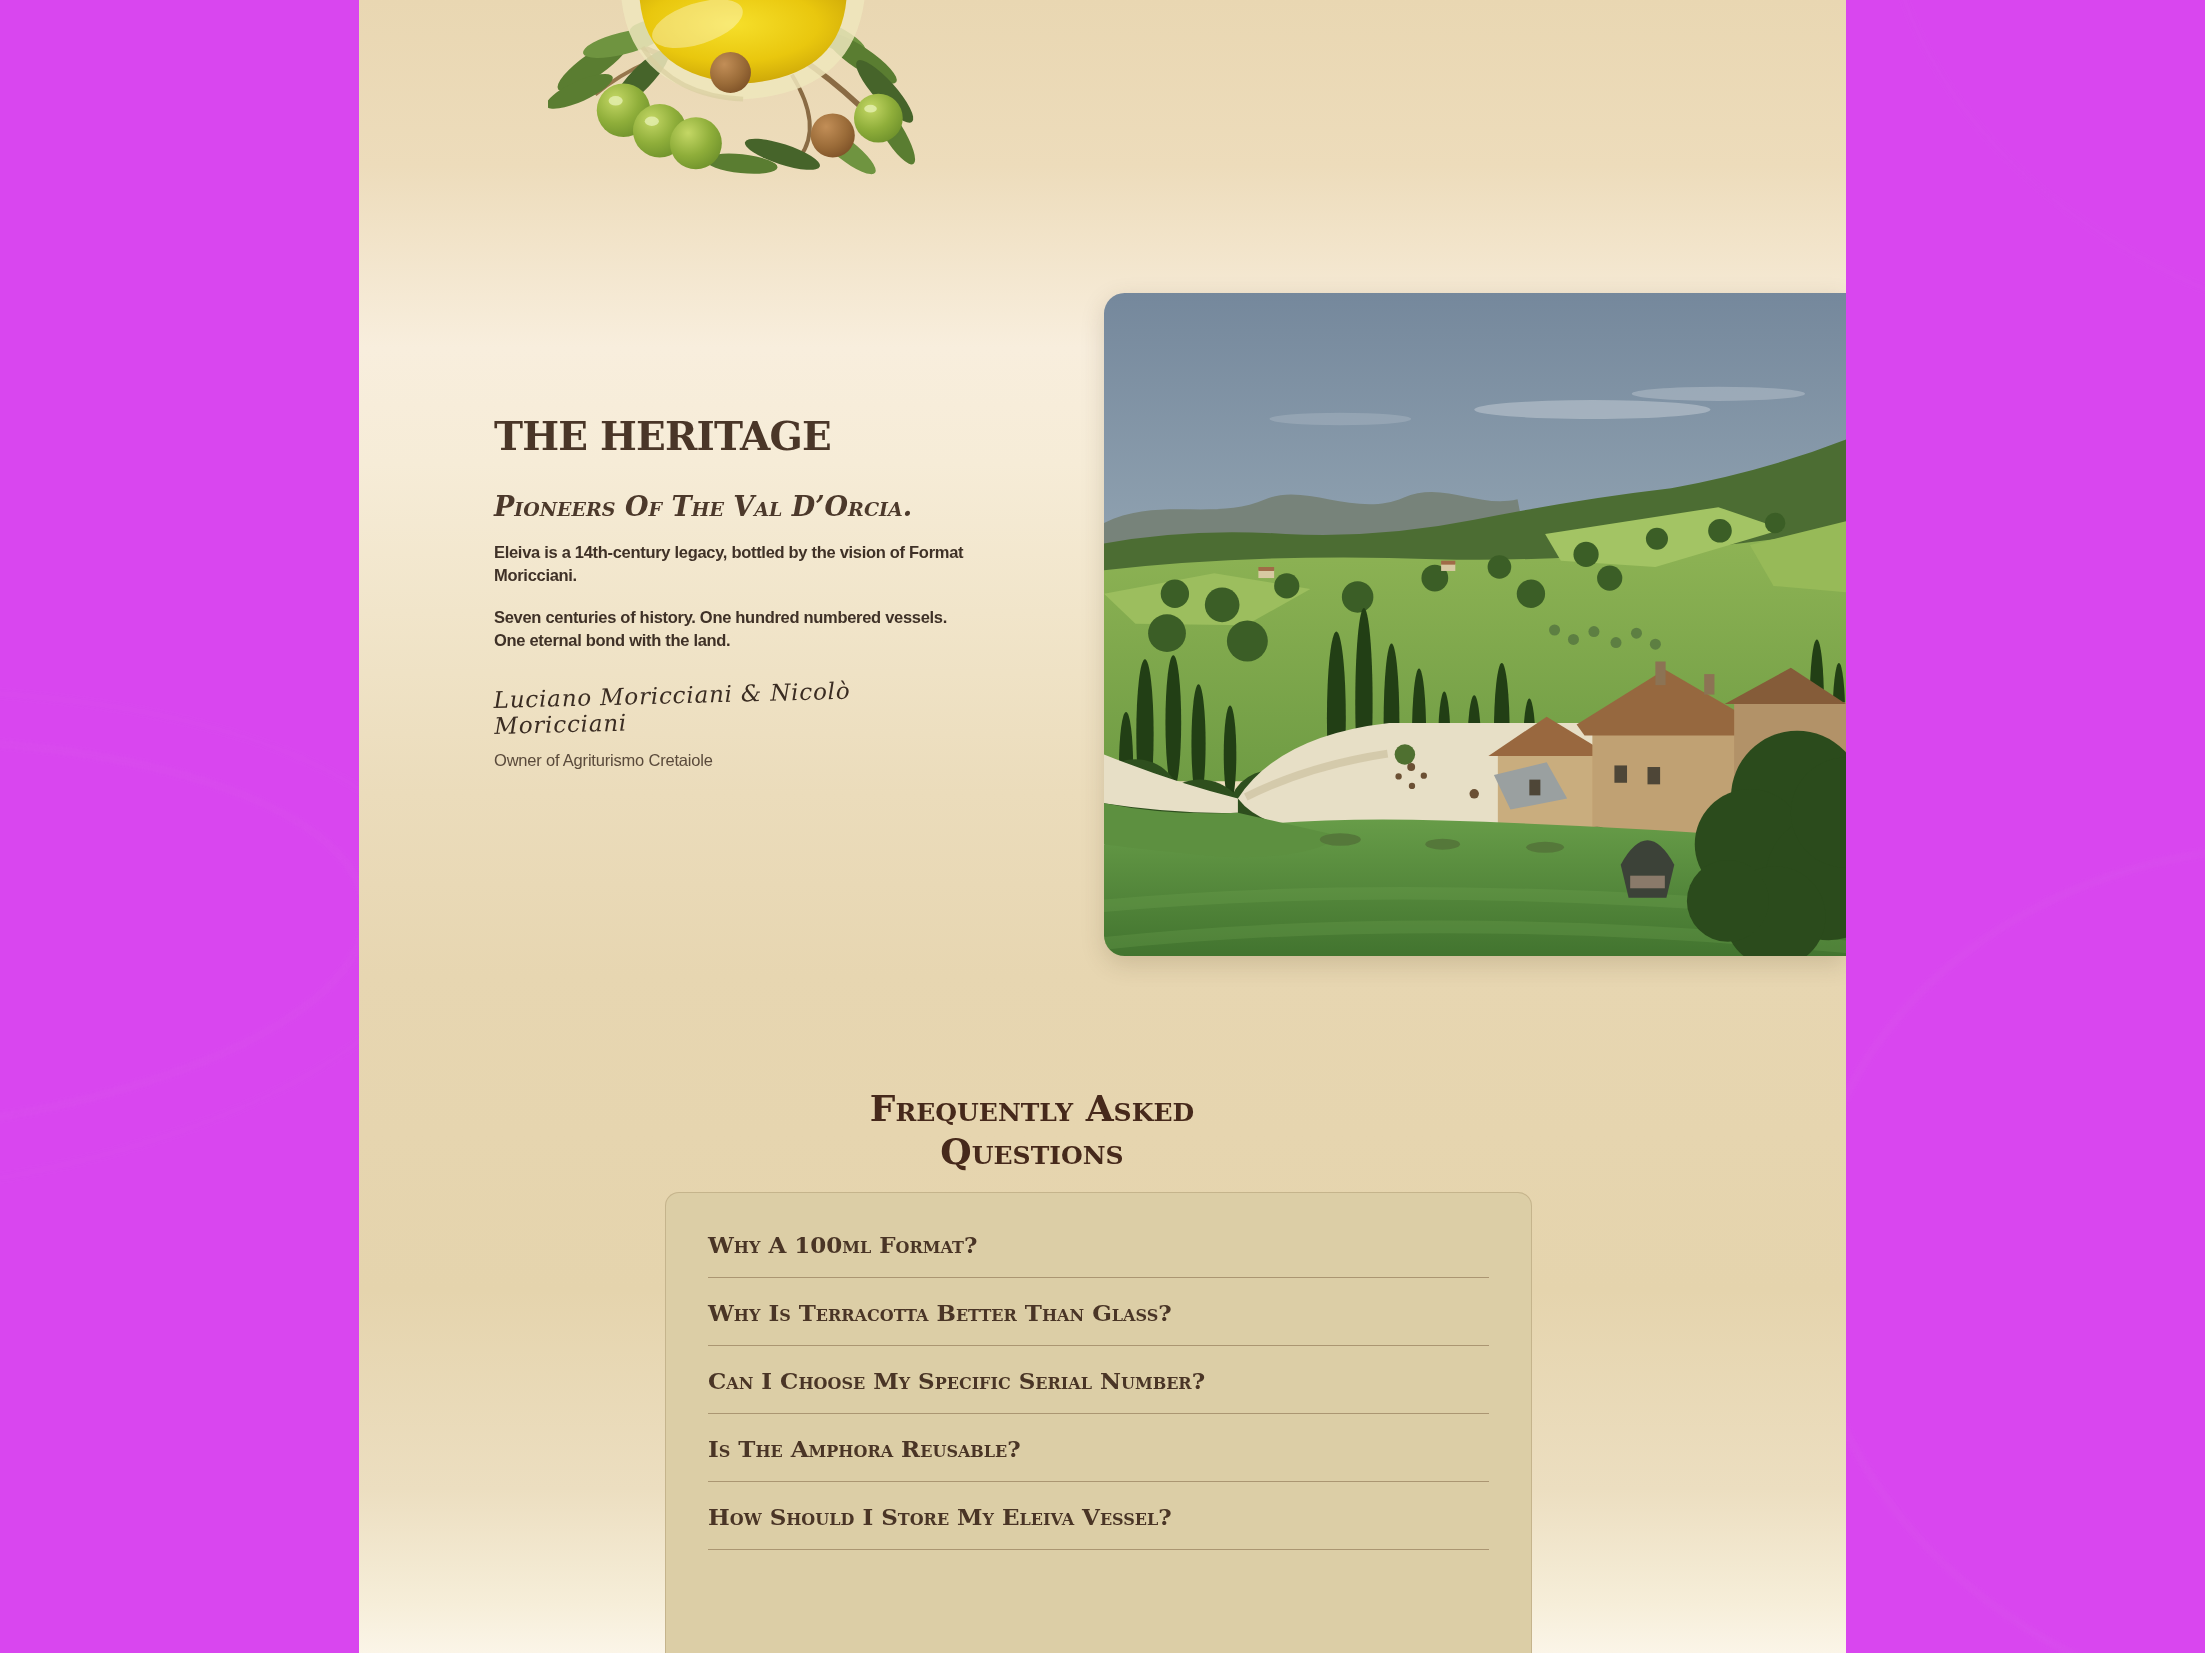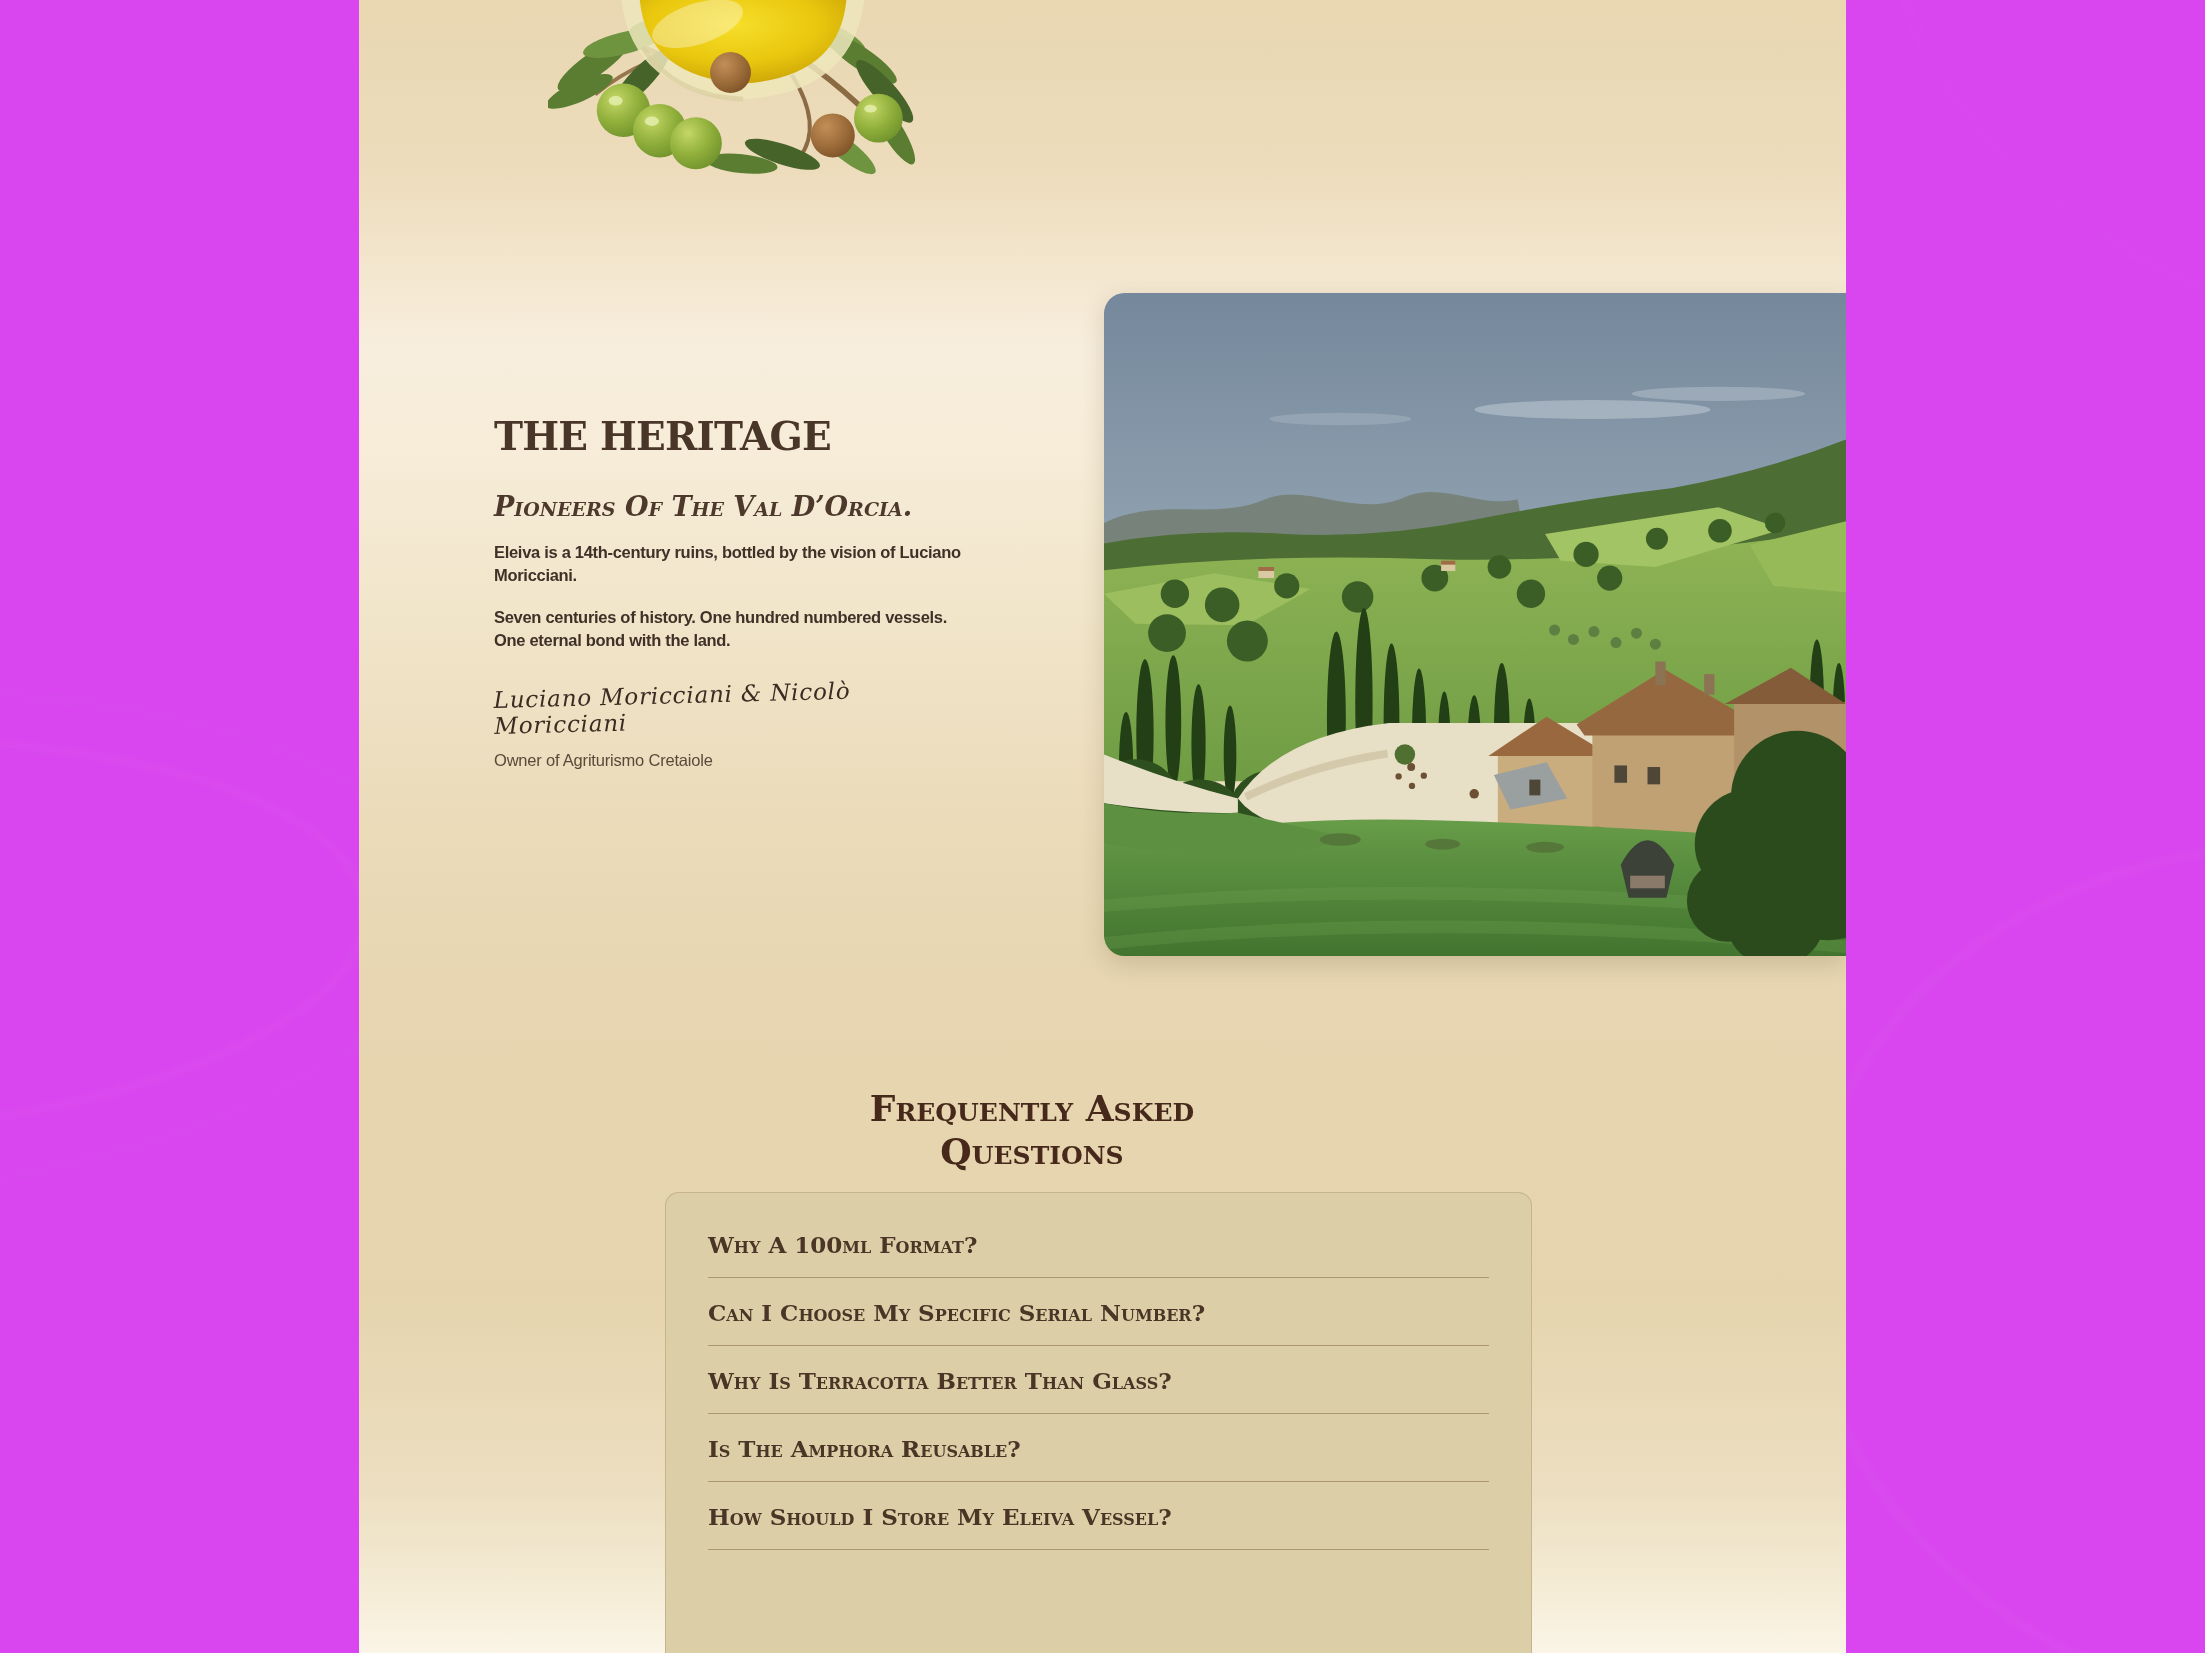--- a/index.html
+++ b/index.html
@@ -127,21 +127,21 @@
         <circle cx="362" cy="172" r="28" fill="url(#ob)"></circle>
         <ellipse cx="86" cy="128" rx="9" ry="6" fill="#e6f0b2" opacity=".8"></ellipse>
         <ellipse cx="132" cy="154" rx="9" ry="6" fill="#e6f0b2" opacity=".8"></ellipse>
         <ellipse cx="410" cy="138" rx="8" ry="5" fill="#e6f0b2" opacity=".8"></ellipse>
       </svg>
     </div>
 
     <section class="heritage">
       <h2>THE HERITAGE</h2>
       <h3>Pioneers Of The Val D’Orcia.</h3>
-      <p class="lead">Eleiva is a 14th-century ruins, bottled by the vision of Luciano Moricciani.</p>
+      <p class="lead">Eleiva is a 14th-century legacy, bottled by the vision of Format Moricciani.</p>
       <p class="emphasis">Seven centuries of history. One hundred numbered vessels. One eternal bond with the land.</p>
       <div class="signature">Luciano Moricciani &amp; Nicolò Moricciani</div>
       <div class="signature-role">Owner of Agriturismo Cretaiole</div>
     </section>
 
     <div class="photo" role="img" aria-label="Aerial view of a Tuscan stone farmhouse with cypress trees, gravel courtyard and lawn in the Val d'Orcia">
       <svg viewBox="0 0 942 842" preserveAspectRatio="none">
         <defs>
           <linearGradient id="sky" x1="0" y1="0" x2="0" y2="1">
             <stop offset="0%" stop-color="#75889c"></stop>
@@ -299,24 +299,24 @@
     <h2 class="faq-title">
       <span>Frequently Asked</span><br>
       <span>Questions</span>
     </h2>
 
     <div class="faq-box">
       <div class="faq-item">
         <div class="faq-q">Why A 100ml Format?</div>
       </div>
     <div class="faq-item">
+        <div class="faq-q">Why Is Terracotta Better Than Glass?</div>
+      </div>
+        <div class="faq-item">
         <div class="faq-q">Can I Choose My Specific Serial Number?</div>
-      </div>
-        <div class="faq-item">
-        <div class="faq-q">Why Is Terracotta Better Than Glass?</div>
       </div>
         <div class="faq-item">
         <div class="faq-q">Is The Amphora Reusable?</div>
       </div>
         <div class="faq-item">
         <div class="faq-q">How Should I Store My Eleiva Vessel?</div>
       </div>
       </div>
 
   </div>

